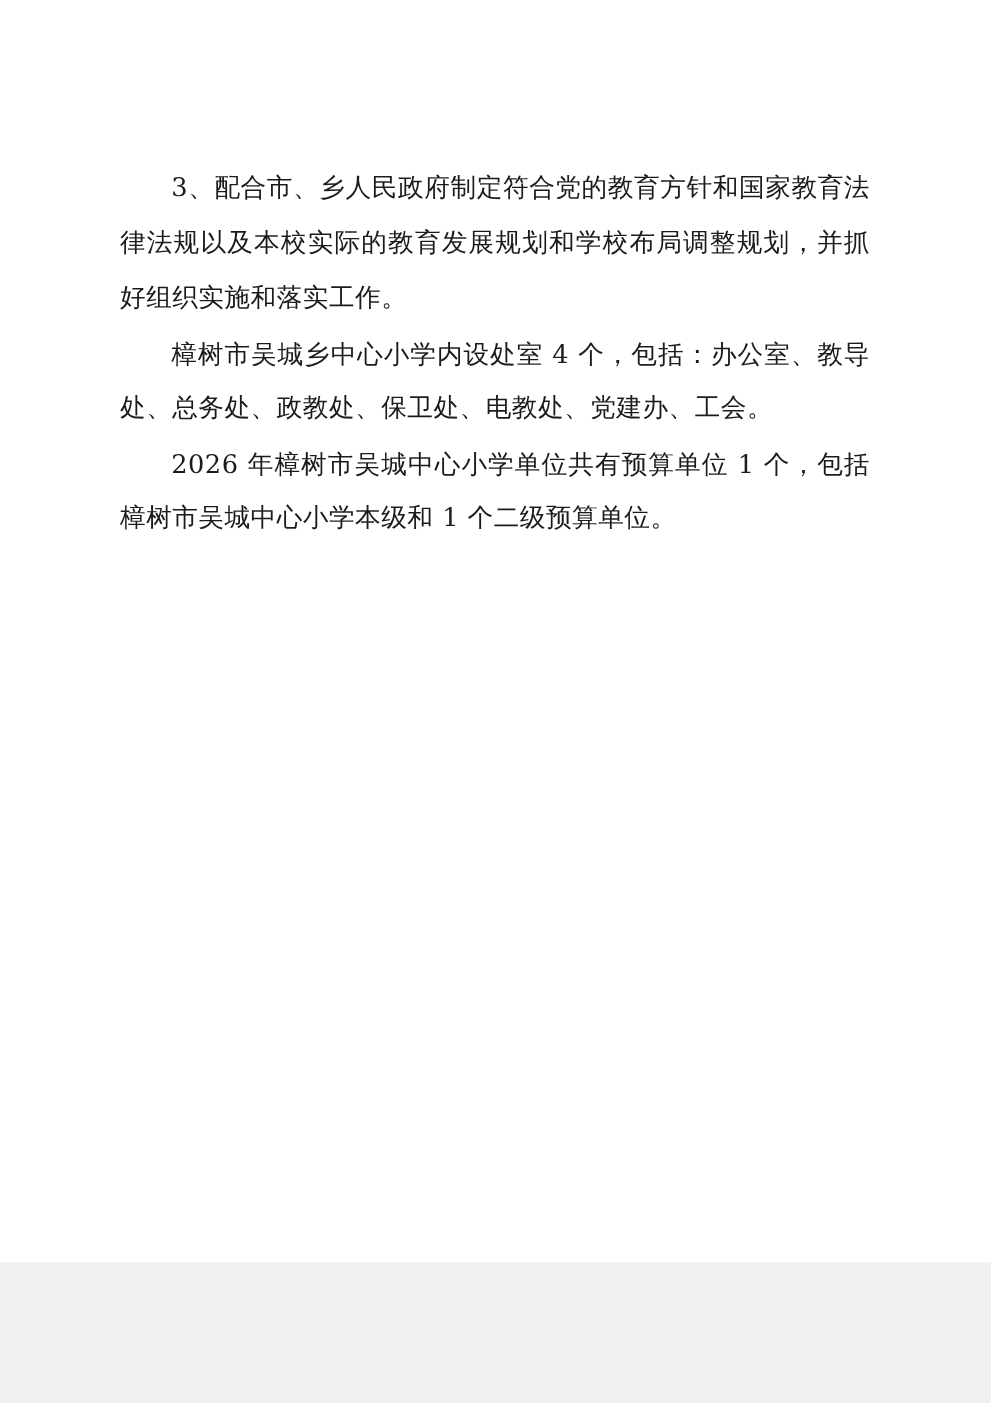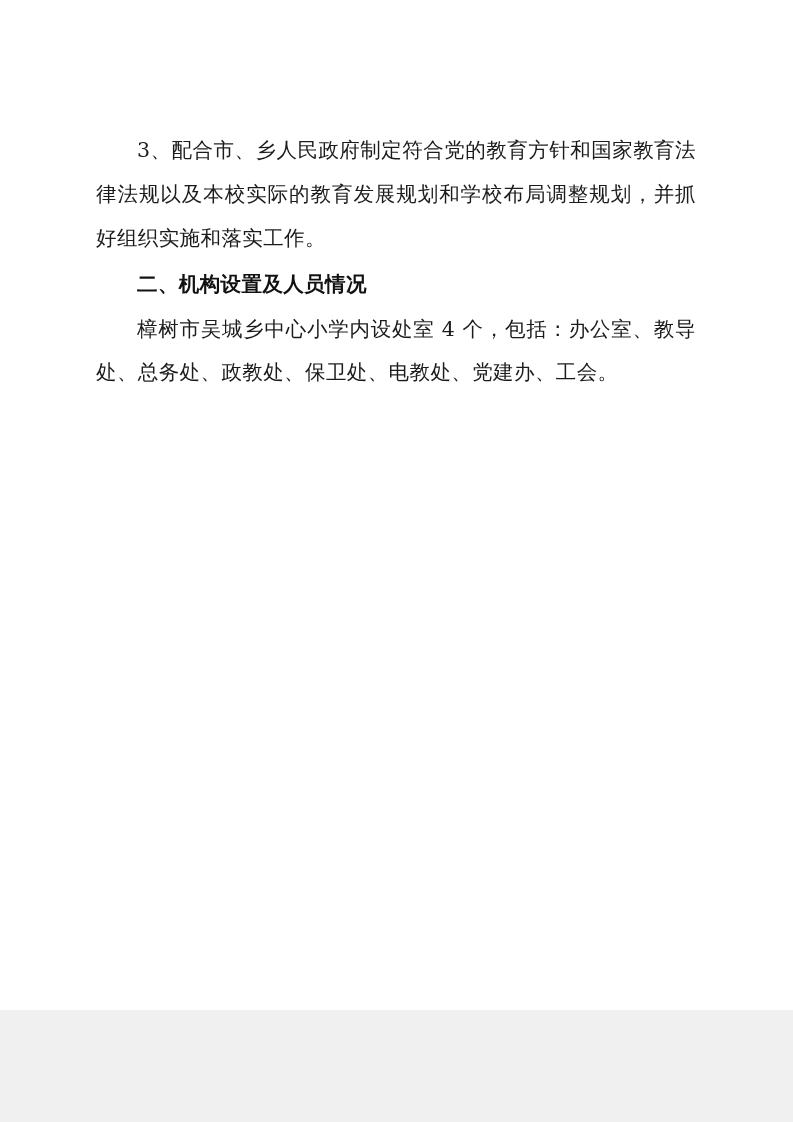--- a/index.html
+++ b/index.html
@@ -47,16 +47,16 @@
   p.tight {
     line-height: 43px;
   }
 </style>
 </head>
 <body>
 
 <div class="page">
   <div class="content">
     <p class="para">3、配合市、乡人民政府制定符合党的教育方针和国家教育法律法规以及本校实际的教育发展规划和学校布局调整规划，并抓好组织实施和落实工作。</p>
-    <p class="heading">二、机构设置及人员情况</p>
     <p class="para tight">樟树市吴城乡中心小学内设处室 4 个，包括：办公室、教导处、总务处、政教处、保卫处、电教处、党建办、工会。</p>
+    <p class="para tight">2026 年樟树市吴城中心小学单位共有预算单位 1 个，包括樟树市吴城中心小学本级和 1 个二级预算单位。</p>
   </div>
 </div>
 
 </body></html>

